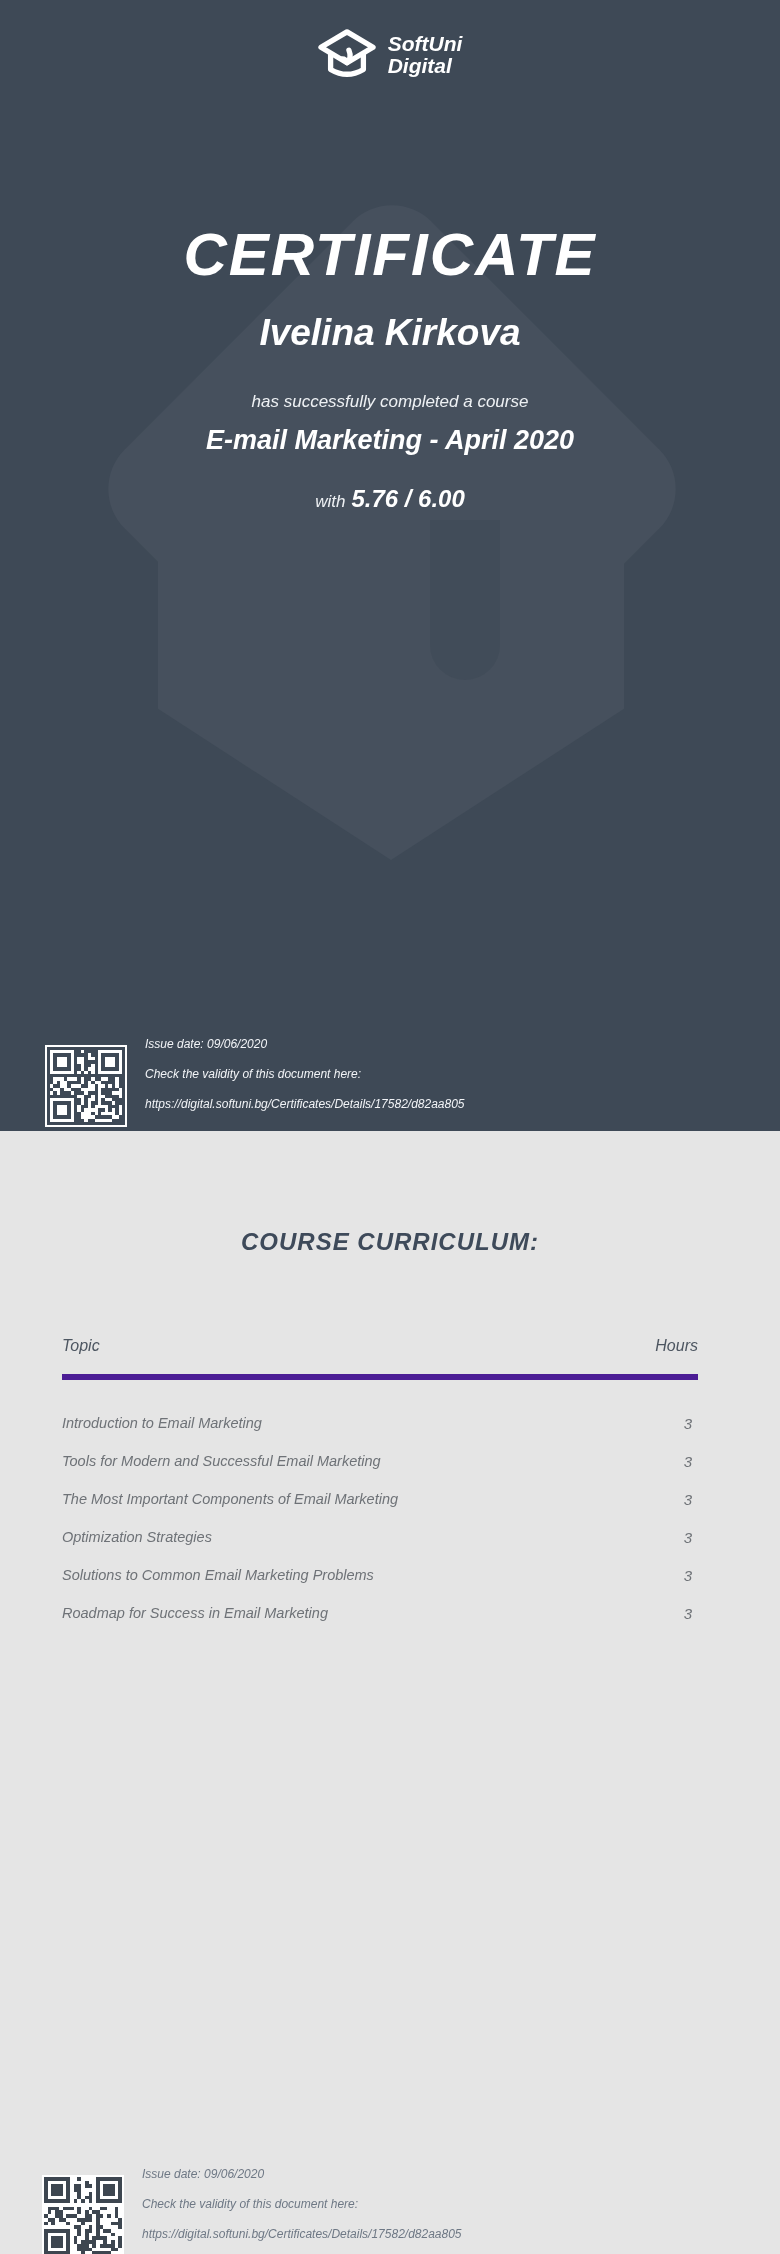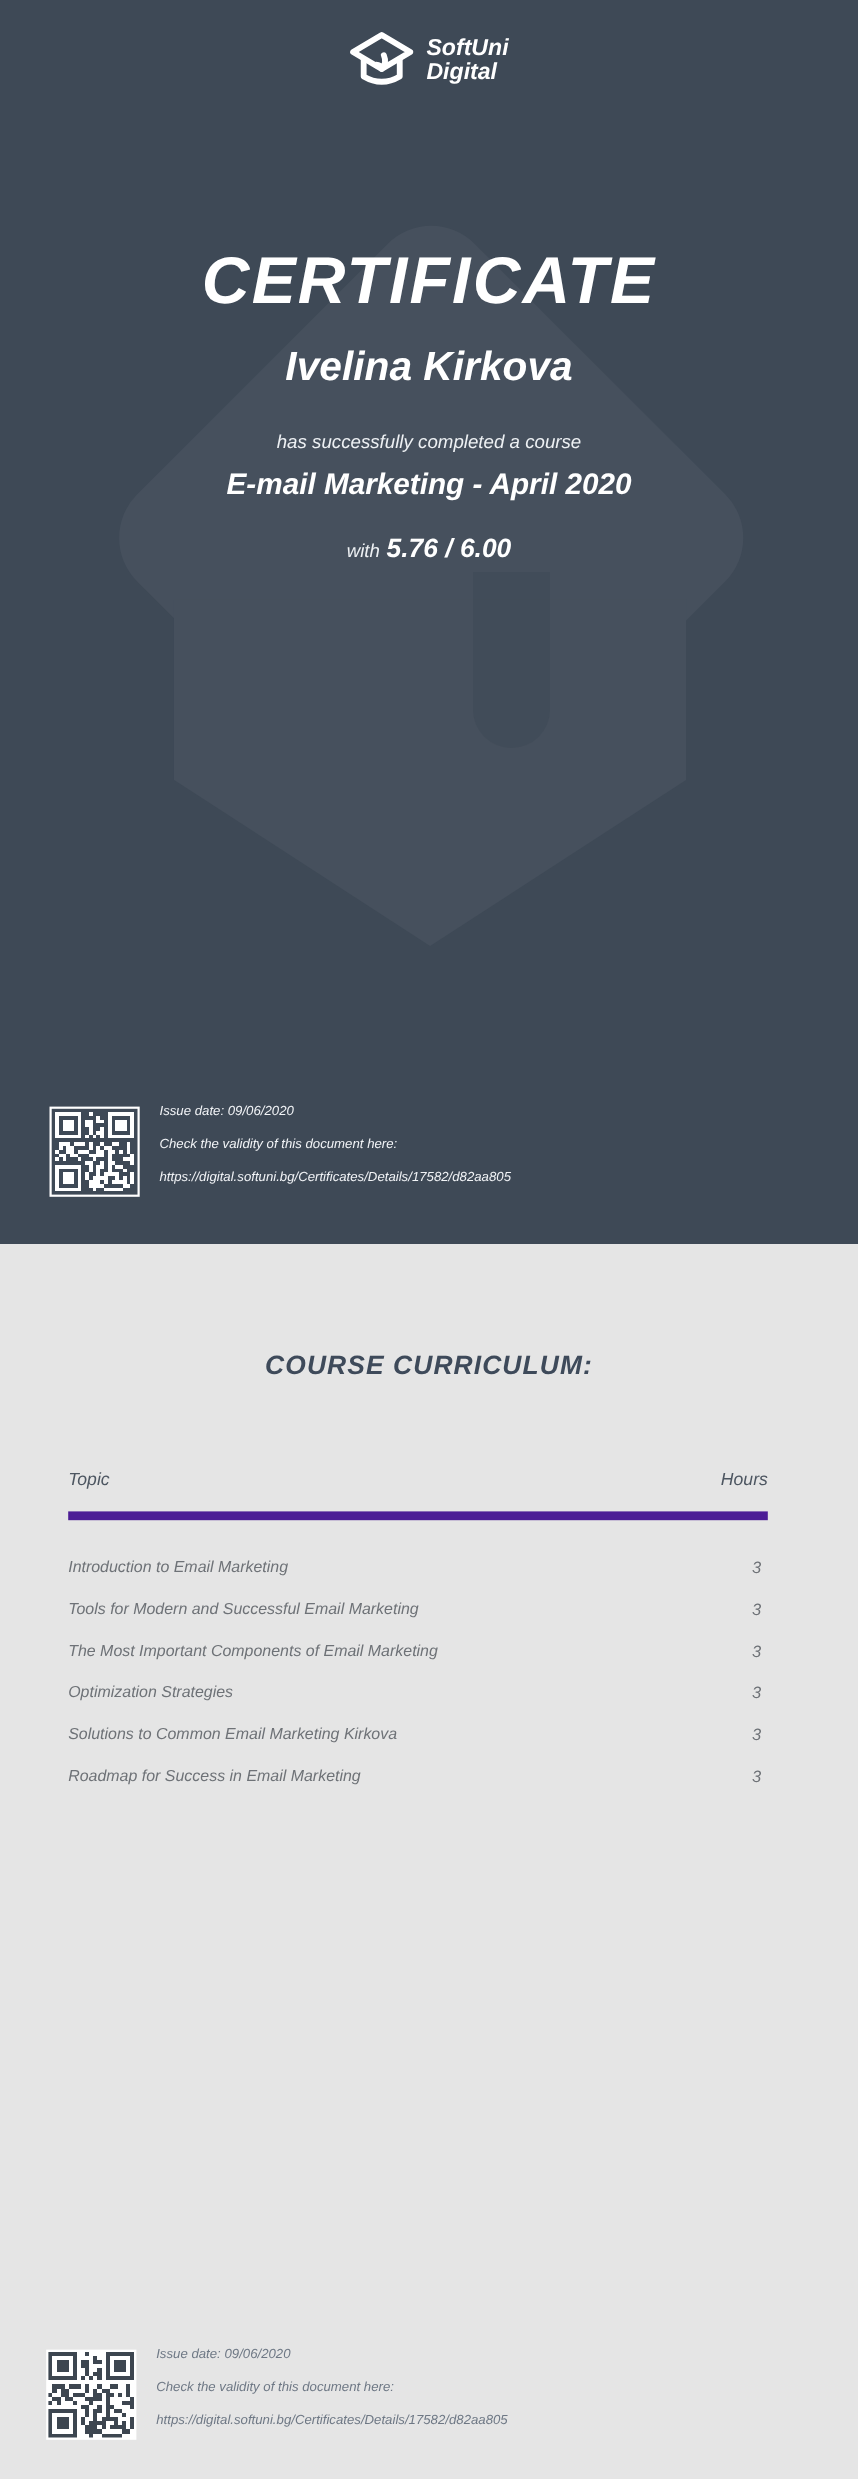--- a/index.html
+++ b/index.html
@@ -25,38 +25,38 @@
   .cert-title { margin-top:138px; font-size:60px; font-weight:bold; letter-spacing:2px; color:#ffffff; }
 
   .issued-line { margin-top:152px; font-size:17px; color:#eef1f4; }
   .recipient { margin-top:23px; font-size:37px; font-weight:bold; color:#ffffff; }
   .completed-line { margin-top:38px; font-size:17px; color:#eef1f4; }
   .course-title { margin-top:13px; font-size:27px; font-weight:bold; color:#ffffff; }
   .grade-line { margin-top:29px; font-size:17px; color:#eef1f4; }
   .grade-value { font-size:24px; font-weight:bold; color:#ffffff; margin-left:6px; }
 
   
-  .validity { position:absolute; display:flex; align-items:center; text-align:left; }
+  .validity { position:absolute; display:flex; align-items:flex-end; text-align:left;margin-top:34px; }
   .validity-top { left:45px; top:1001px; }
   .qr-frame { width:82px; height:82px; flex:0 0 auto; }
   .qr-frame.inverse { border:2px solid #ffffff; padding:3px; background:transparent; }
   .qr-frame.normal { padding:2px; background:#ffffff; }
   .validity-text { margin-left:18px; padding-top:2px; }
   .validity-text .vline { font-size:12px; line-height:14px; margin-bottom:16px; white-space:nowrap; }
   .validity-top .vline { color:#f2f4f7; }
   .validity-bottom { left:42px; top:2131px; }
   .validity-bottom .vline { color:#6e7885; }
 
   
   .light-section { position:relative; width:780px; height:1123px; background:#e5e5e5; }
   .curriculum-heading { padding-top:97px; text-align:center; font-size:24px; font-weight:bold;
     letter-spacing:1px; color:#3e4a5a; }
   .curriculum-table { width:636px; margin-left:62px; margin-top:81px; }
   .tbl-header { display:flex; justify-content:space-between; align-items:flex-end;
-    padding-bottom:19px; border-bottom:8px solid #4c1d95; }
+    padding-bottom:19px; border-bottom:6px solid #4c1d95; }
   .tbl-header .th { font-size:16px; color:#4d5661; }
   .tbl-body { padding-top:24px; }
   .tbl-row { display:flex; justify-content:space-between; align-items:center; height:38px; }
   .topic-cell { font-size:14.5px; color:#6e7277; }
   .hours-cell { font-size:15px; color:#6e7277; padding-right:6px; }
 </style>
 </head>
 <body>
 
 <div class="page">
@@ -343,21 +343,21 @@
     <span class="topic-cell">The Most Important Components of Email Marketing</span>
     <span class="hours-cell">3</span>
   </div>
 
   <div class="tbl-row">
     <span class="topic-cell">Optimization Strategies</span>
     <span class="hours-cell">3</span>
   </div>
 
   <div class="tbl-row">
-    <span class="topic-cell">Solutions to Common Email Marketing Kirkova</span>
+    <span class="topic-cell">Solutions to Common Email Marketing Problems</span>
     <span class="hours-cell">3</span>
   </div>
 
   <div class="tbl-row">
     <span class="topic-cell">Roadmap for Success in Email Marketing</span>
     <span class="hours-cell">3</span>
   </div>
 </div>
     </div>
   </div>

